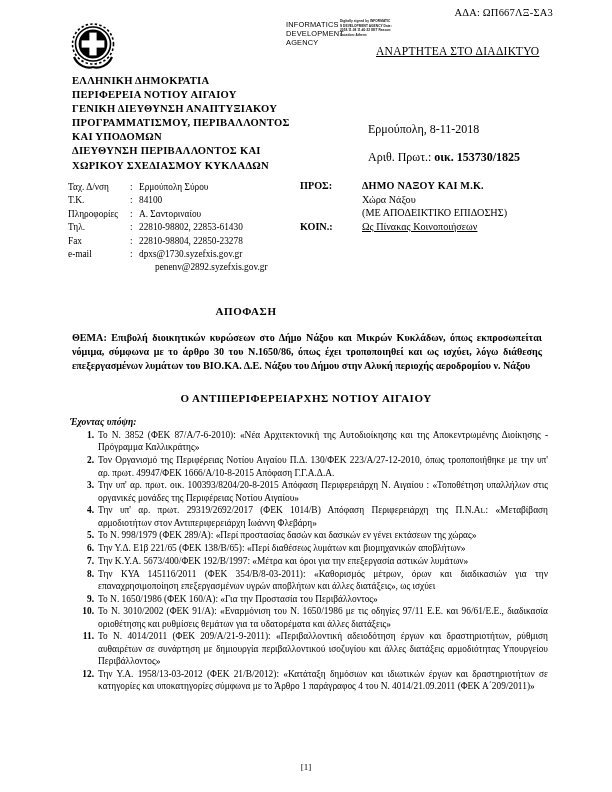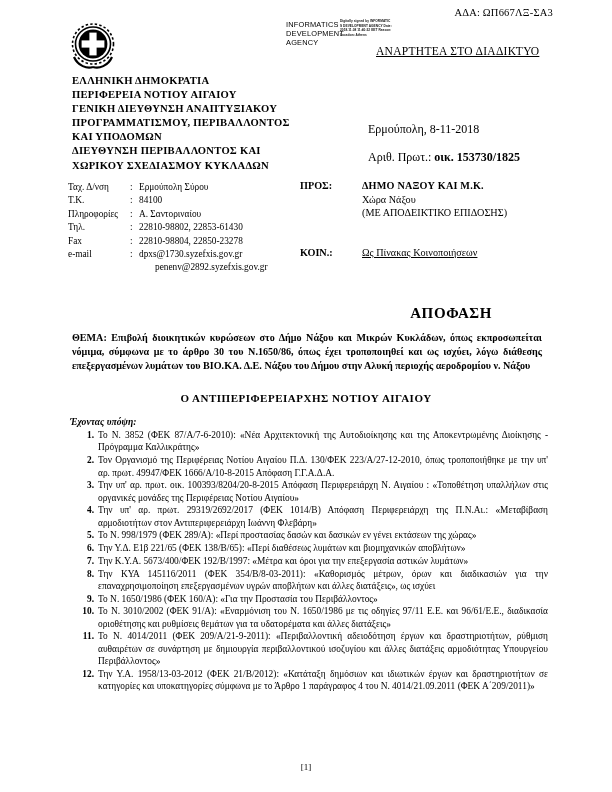--- a/index.html
+++ b/index.html
@@ -121,32 +121,32 @@
   .recipient {
     position: absolute;
     left: 300px;
     top: 179px;
     font-size: 10.2px;
     line-height: 13.6px;
   }
   .recipient .lbl { font-weight: bold; display: inline-block; width: 62px; vertical-align: top; }
   .recipient .val { display: inline-block; vertical-align: top; }
   .recipient .val .t1 { font-weight: bold; letter-spacing: .2px; }
-  .koin { margin-top: 26px; }
+  .koin { }
   .koin .uline { text-decoration: underline; }
 
   
   .apofasi {
     position: absolute;
     left: 0;
     top: 305px;
     width: 492px;
-    text-align: right;
-    font-weight: bold;
-    font-size: 15px;
+    text-align: center;
+    font-weight: bold;
+    font-size: 11px;
     letter-spacing: .6px;
   }
 
   .thema {
     position: absolute;
     left: 72px;
     top: 331px;
     width: 470px;
     font-weight: bold;
     font-size: 10.1px;

